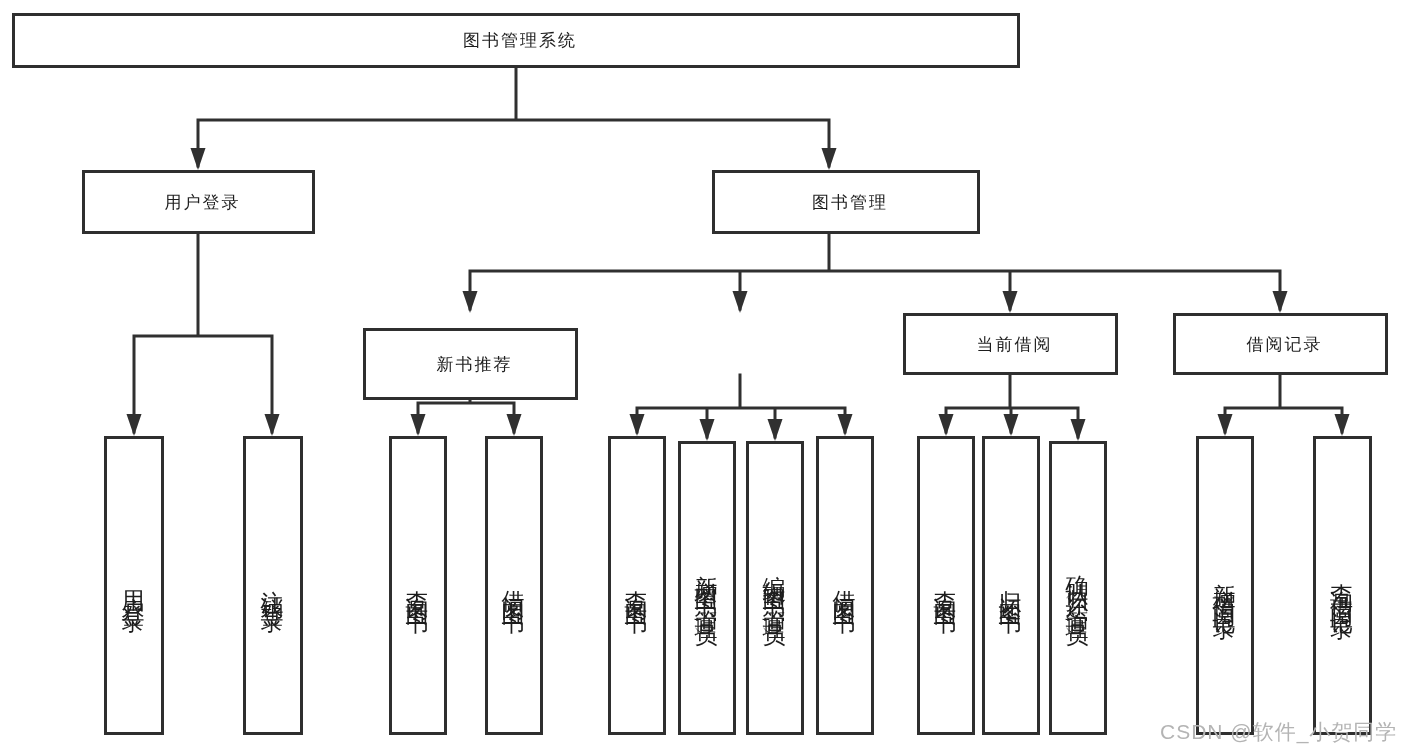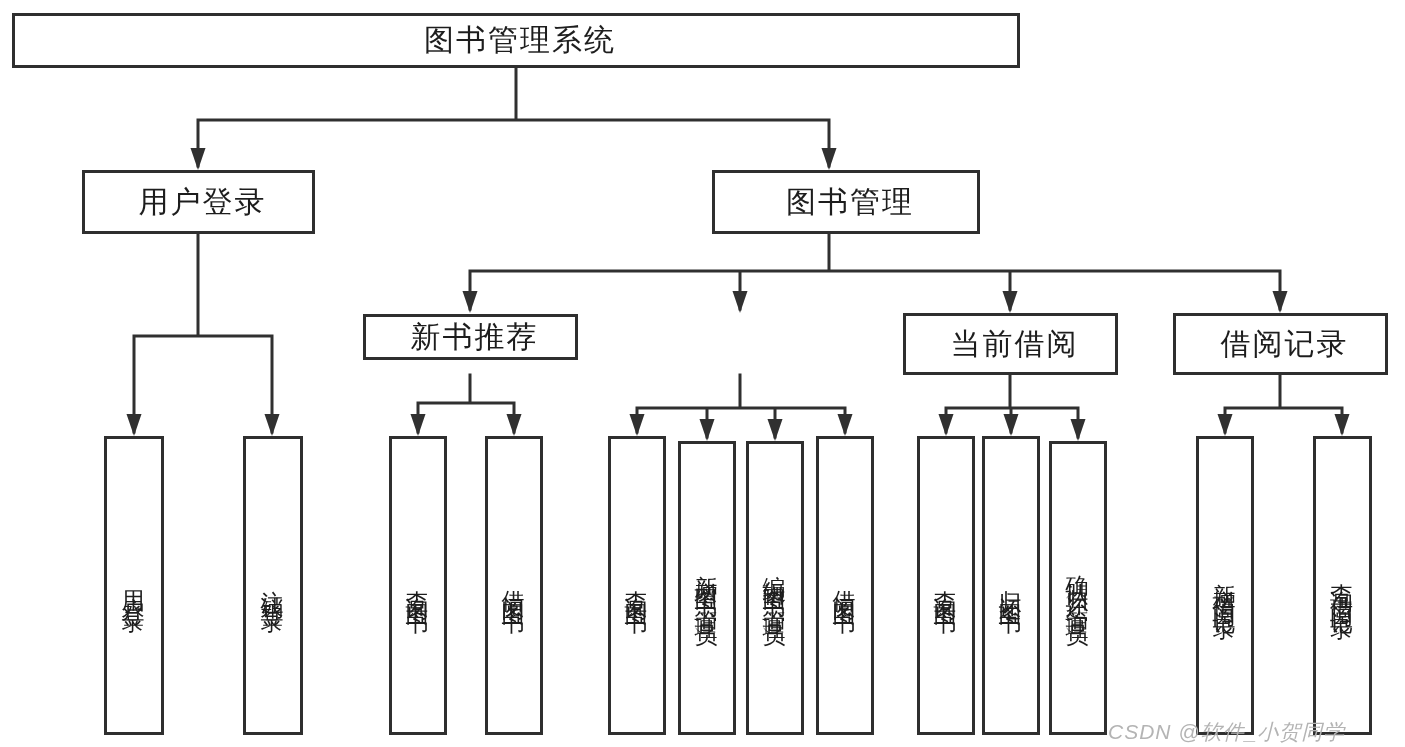--- a/index.html
+++ b/index.html
@@ -23,39 +23,38 @@
     background: #ffffff;
     border: 3px solid #2f2f2f;
     color: #1d1d1d;
     display: flex;
     align-items: center;
     justify-content: center;
     z-index: 1;
     white-space: nowrap;
   }
   .h-node {
-    font-size: 30px;
+    font-size: 17px;
     letter-spacing: 2px;
     padding-left: 8px;
   }
   .v-node {
     writing-mode: vertical-rl;
     text-orientation: mixed;
     font-size: 23px;
     letter-spacing: 7px;
   }
   .watermark {
     position: absolute;
-    left: 1108px;
+    left: 1160px;
     top: 718px;
     z-index: 2;
     font-size: 21px;
     letter-spacing: 1px;
     color: #b4b4b4;
-    font-style: italic;
   }
 </style>
 </head>
 <body>
 
 <div class="stage">
 
   <svg class="connectors" viewBox="0 0 1405 747" xmlns="http://www.w3.org/2000/svg">
     <path fill="none" stroke="#303030" stroke-width="3" stroke-linecap="square" d="
       M516 68 V120 M198 120 H829 M198 120 V166 M829 120 V166
@@ -86,21 +85,21 @@
       <polygon points="1217.5,414 1232.5,414 1225,436"></polygon>
       <polygon points="1334.5,414 1349.5,414 1342,436"></polygon>
     </g>
   </svg>
 
   <div class="node h-node" style="left:12px;top:13px;width:1008px;height:55px">图书管理系统</div>
 
   <div class="node h-node" style="left:82px;top:170px;width:233px;height:64px">用户登录</div>
   <div class="node h-node" style="left:712px;top:170px;width:268px;height:64px">图书管理</div>
 
-  <div class="node h-node" style="left:363px;top:314px;width:215px;height:46px">新书推荐</div>
+  <div class="node h-node" style="left:363px;top:328px;width:215px;height:72px">新书推荐</div>
   <div class="node h-node" style="left:903px;top:313px;width:215px;height:62px">当前借阅</div>
   <div class="node h-node" style="left:1173px;top:313px;width:215px;height:62px">借阅记录</div>
 
   <div class="node v-node" style="left:104px;top:436px;width:60px;height:299px">用户登录</div>
   <div class="node v-node" style="left:243px;top:436px;width:60px;height:299px">注销登录</div>
 
   <div class="node v-node" style="left:389px;top:436px;width:58px;height:299px">查询图书</div>
   <div class="node v-node" style="left:485px;top:436px;width:58px;height:299px">借阅图书</div>
 
   <div class="node v-node" style="left:608px;top:436px;width:58px;height:299px">查询图书</div>

